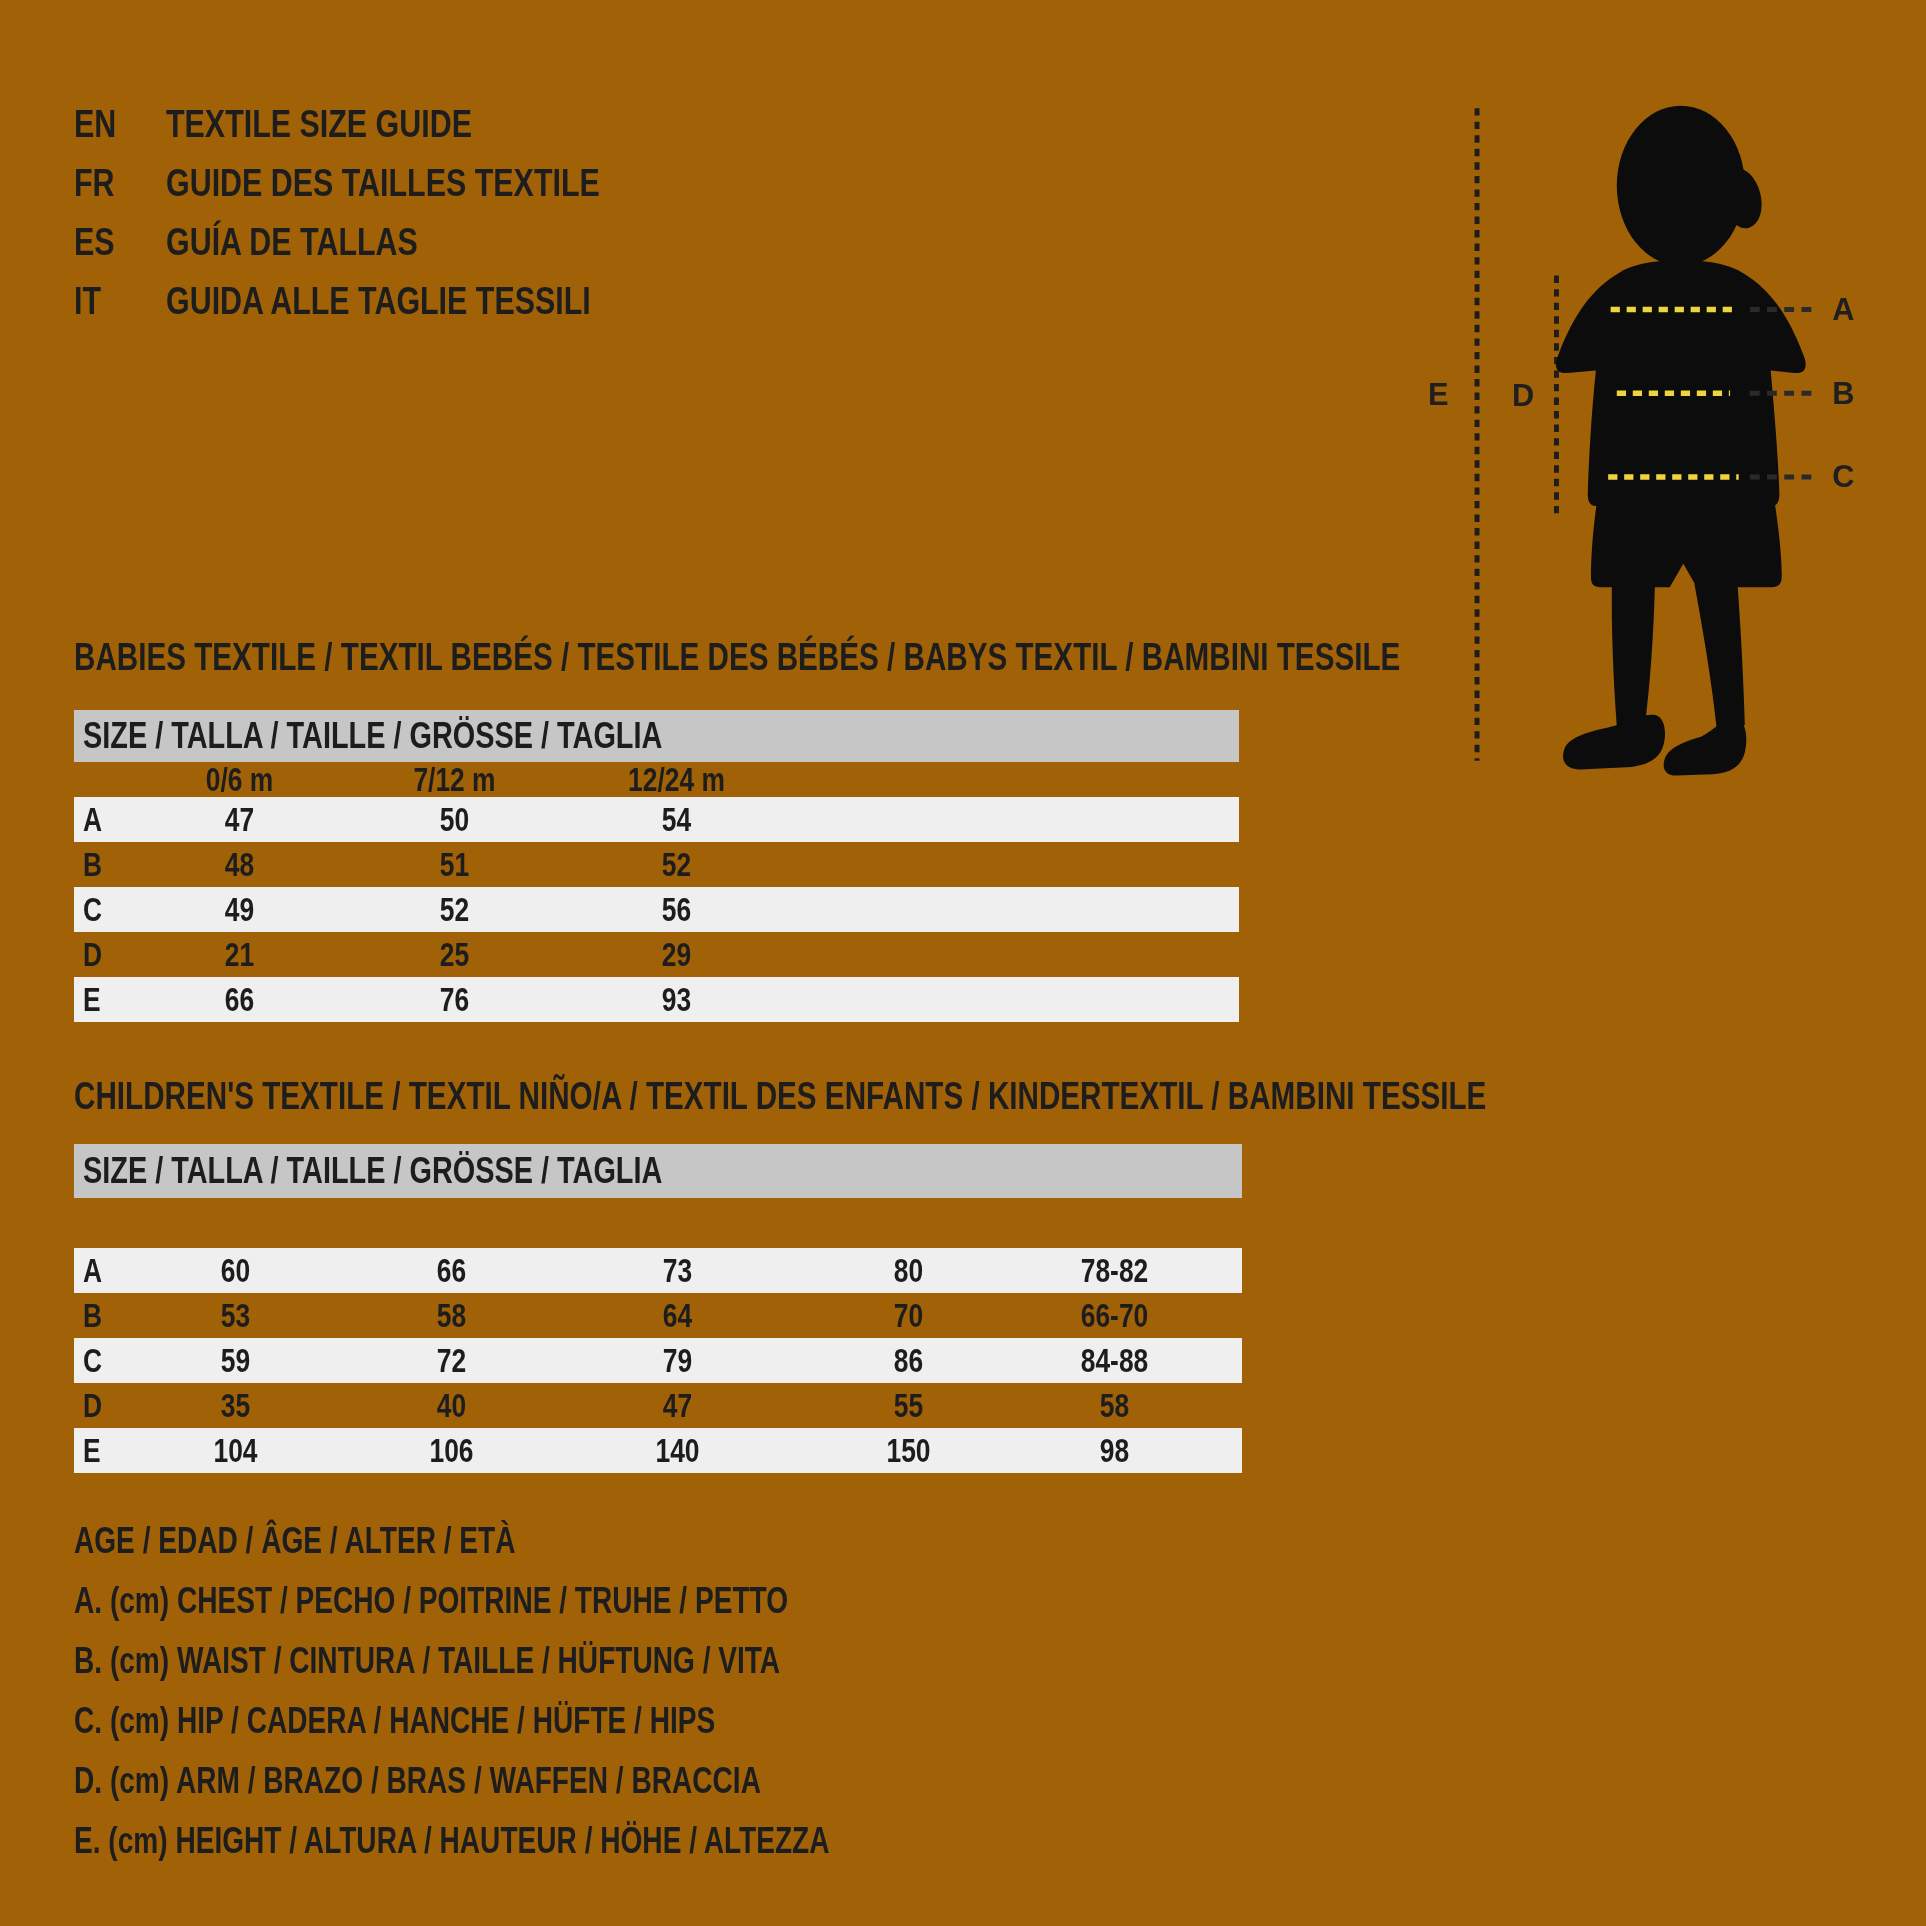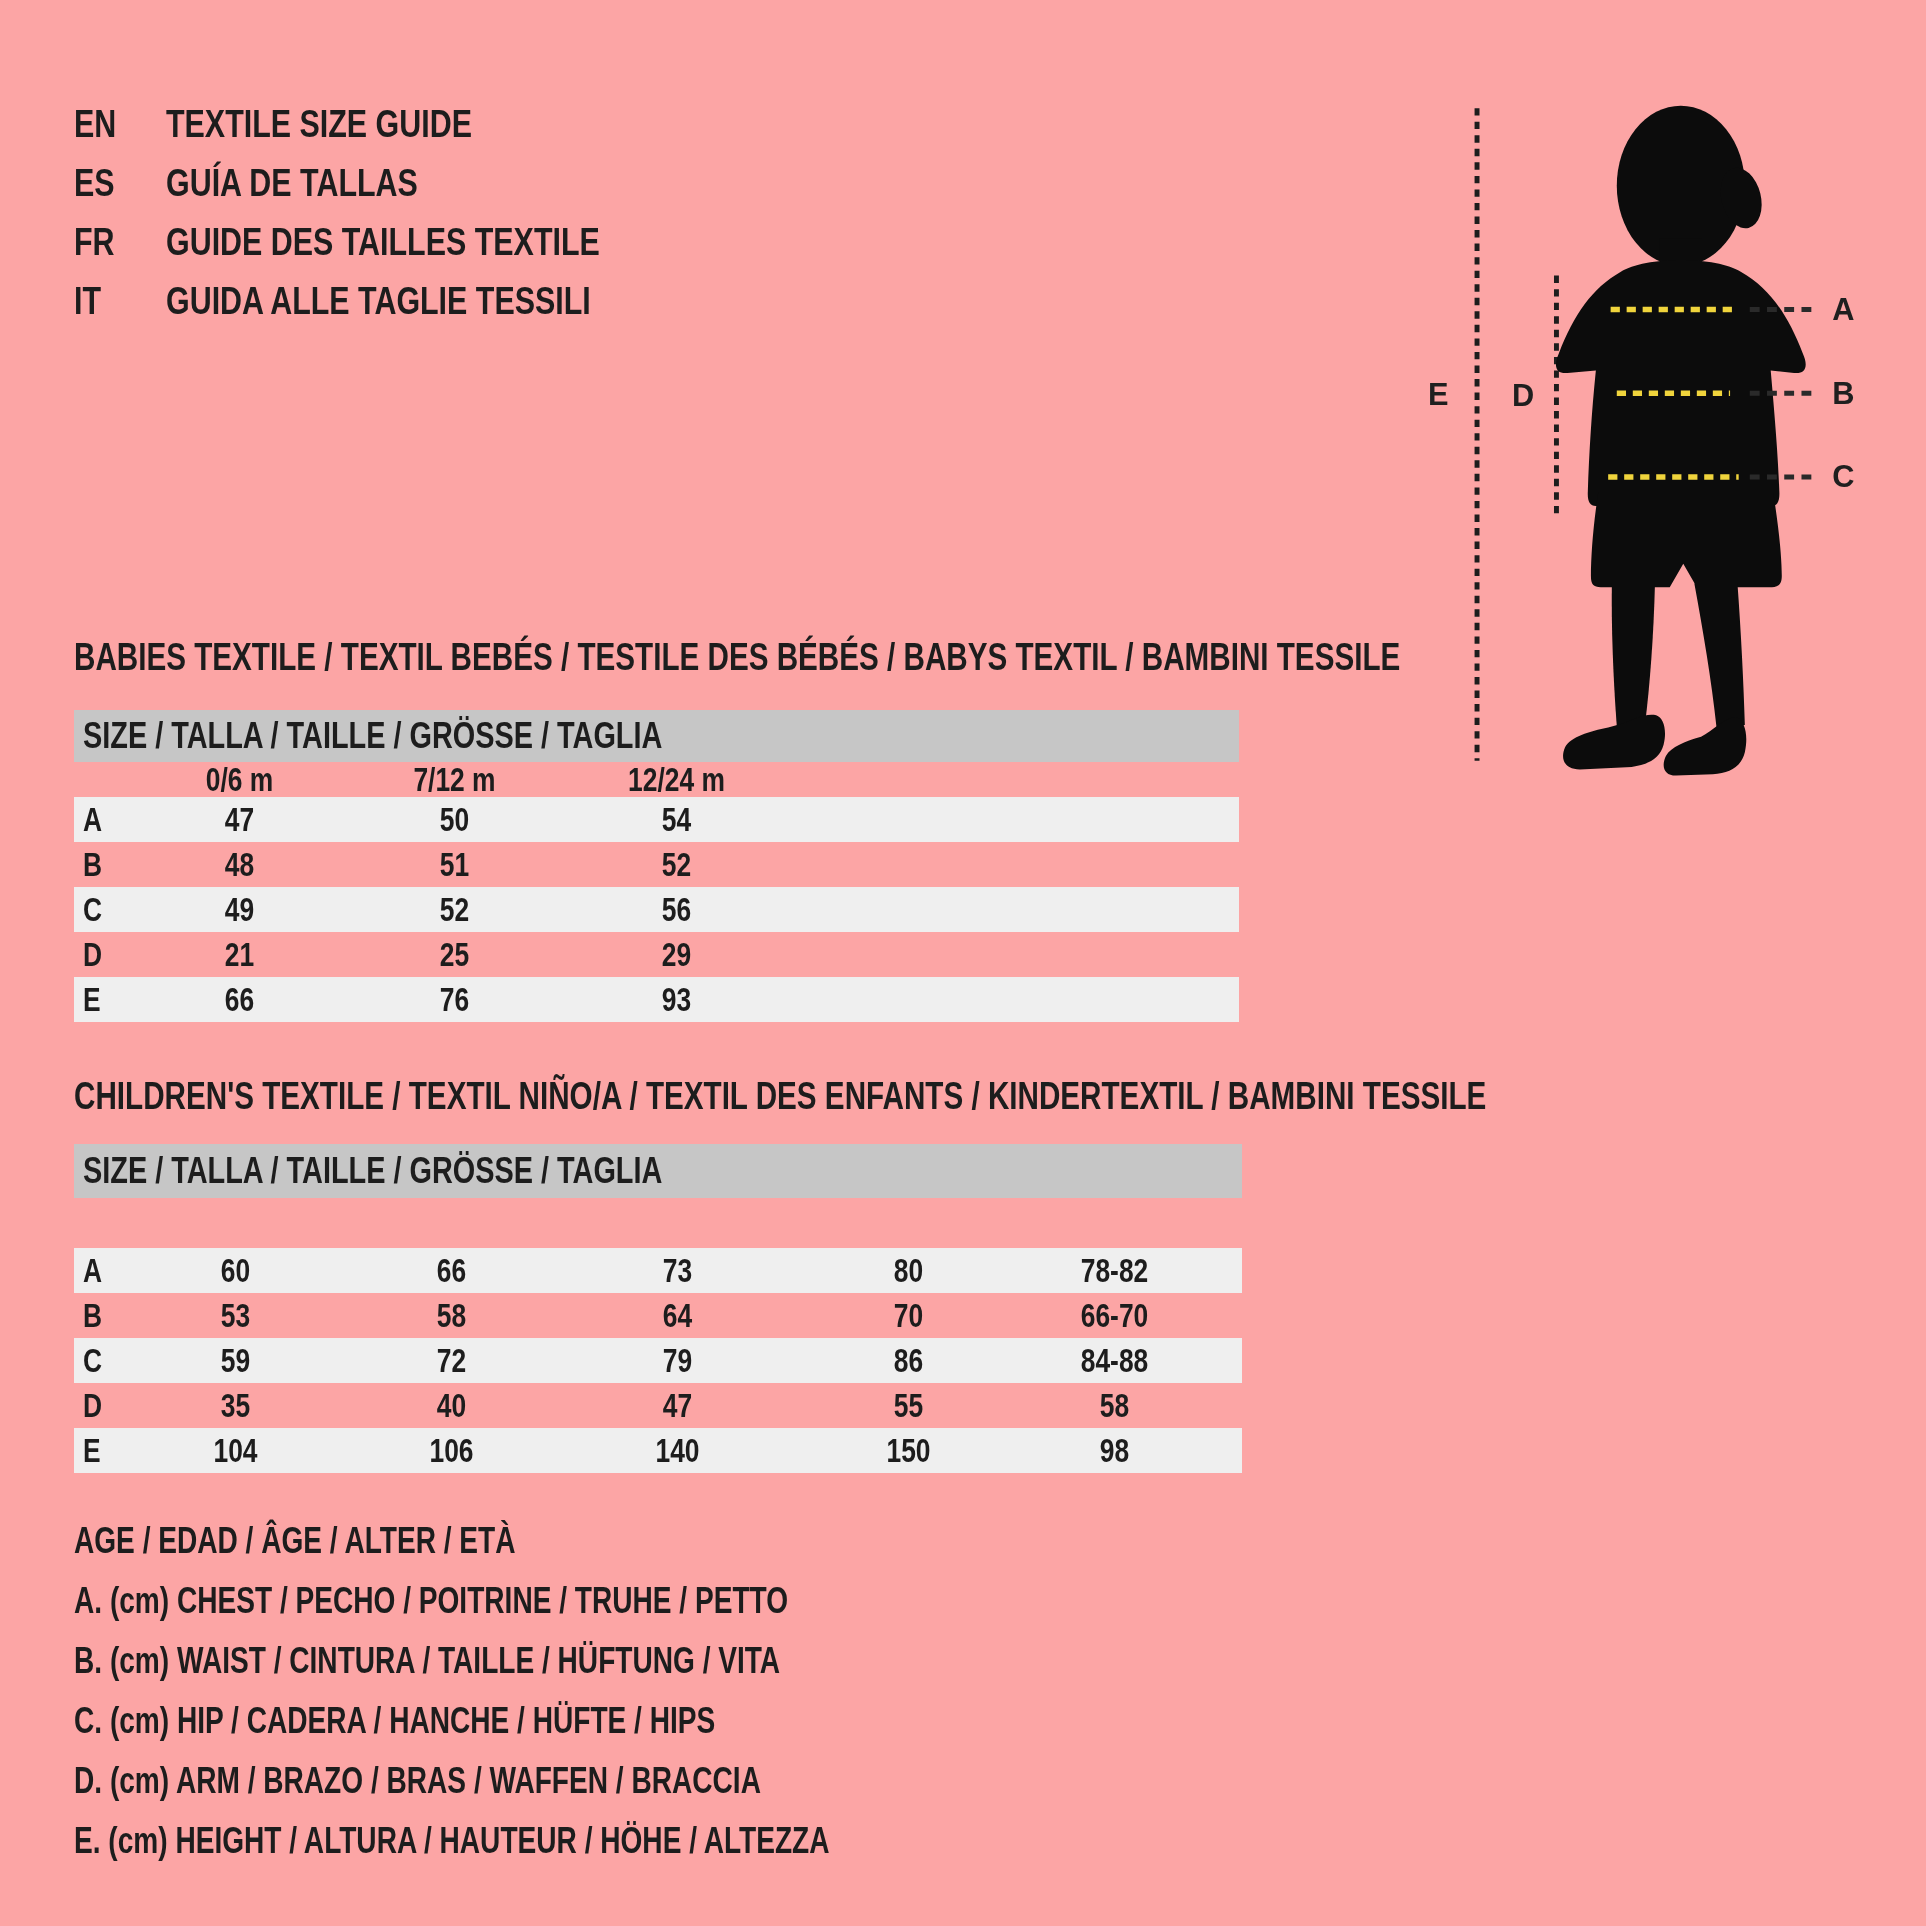--- a/index.html
+++ b/index.html
@@ -4,21 +4,21 @@
 <style>
   html,body{
     margin:0;padding:0;
     width:1926px;height:1926px;
     background:#ffffff;
     overflow:hidden;
     font-family:"Liberation Sans","DejaVu Sans",sans-serif;
     font-weight:bold;
     color:#1d1d1d;
   }
-  #sheet{position:relative;width:1926px;height:1926px;background:#fca5a5;}
+  #sheet{position:relative;width:1926px;height:1926px;background:#a16207;}
 
   
   .condL{display:inline-block;transform:scaleX(.78);transform-origin:0 50%;white-space:nowrap;}
   .abs{position:absolute;}
 
   
   #langs{position:absolute;left:74px;top:94px;}
   .lang-row{display:flex;height:59px;align-items:center;font-size:39px;}
   .lang-code{width:92px;flex:0 0 92px;}
 
@@ -54,26 +54,26 @@
 <body>
 
 <div id="sheet">
 
   <section id="langs">
     <div class="lang-row">
       <span class="lang-code condL">EN</span>
       <span class="condL">TEXTILE SIZE GUIDE</span>
     </div>
     <div class="lang-row">
+      <span class="lang-code condL">FR</span>
+      <span class="condL">GUIDE DES TAILLES TEXTILE</span>
+    </div>
+    <div class="lang-row">
       <span class="lang-code condL">ES</span>
       <span class="condL">GUÍA DE TALLAS</span>
-    </div>
-    <div class="lang-row">
-      <span class="lang-code condL">FR</span>
-      <span class="condL">GUIDE DES TAILLES TEXTILE</span>
     </div>
     <div class="lang-row">
       <span class="lang-code condL">IT</span>
       <span class="condL">GUIDA ALLE TAGLIE TESSILI</span>
     </div>
   </section>
 
   <svg id="diagram" width="511" height="696" viewBox="0 0 830 1130">
 
     <line x1="117" y1="26" x2="117" y2="1086" stroke="#1d1d1d" stroke-width="8" stroke-dasharray="12 10"></line>

